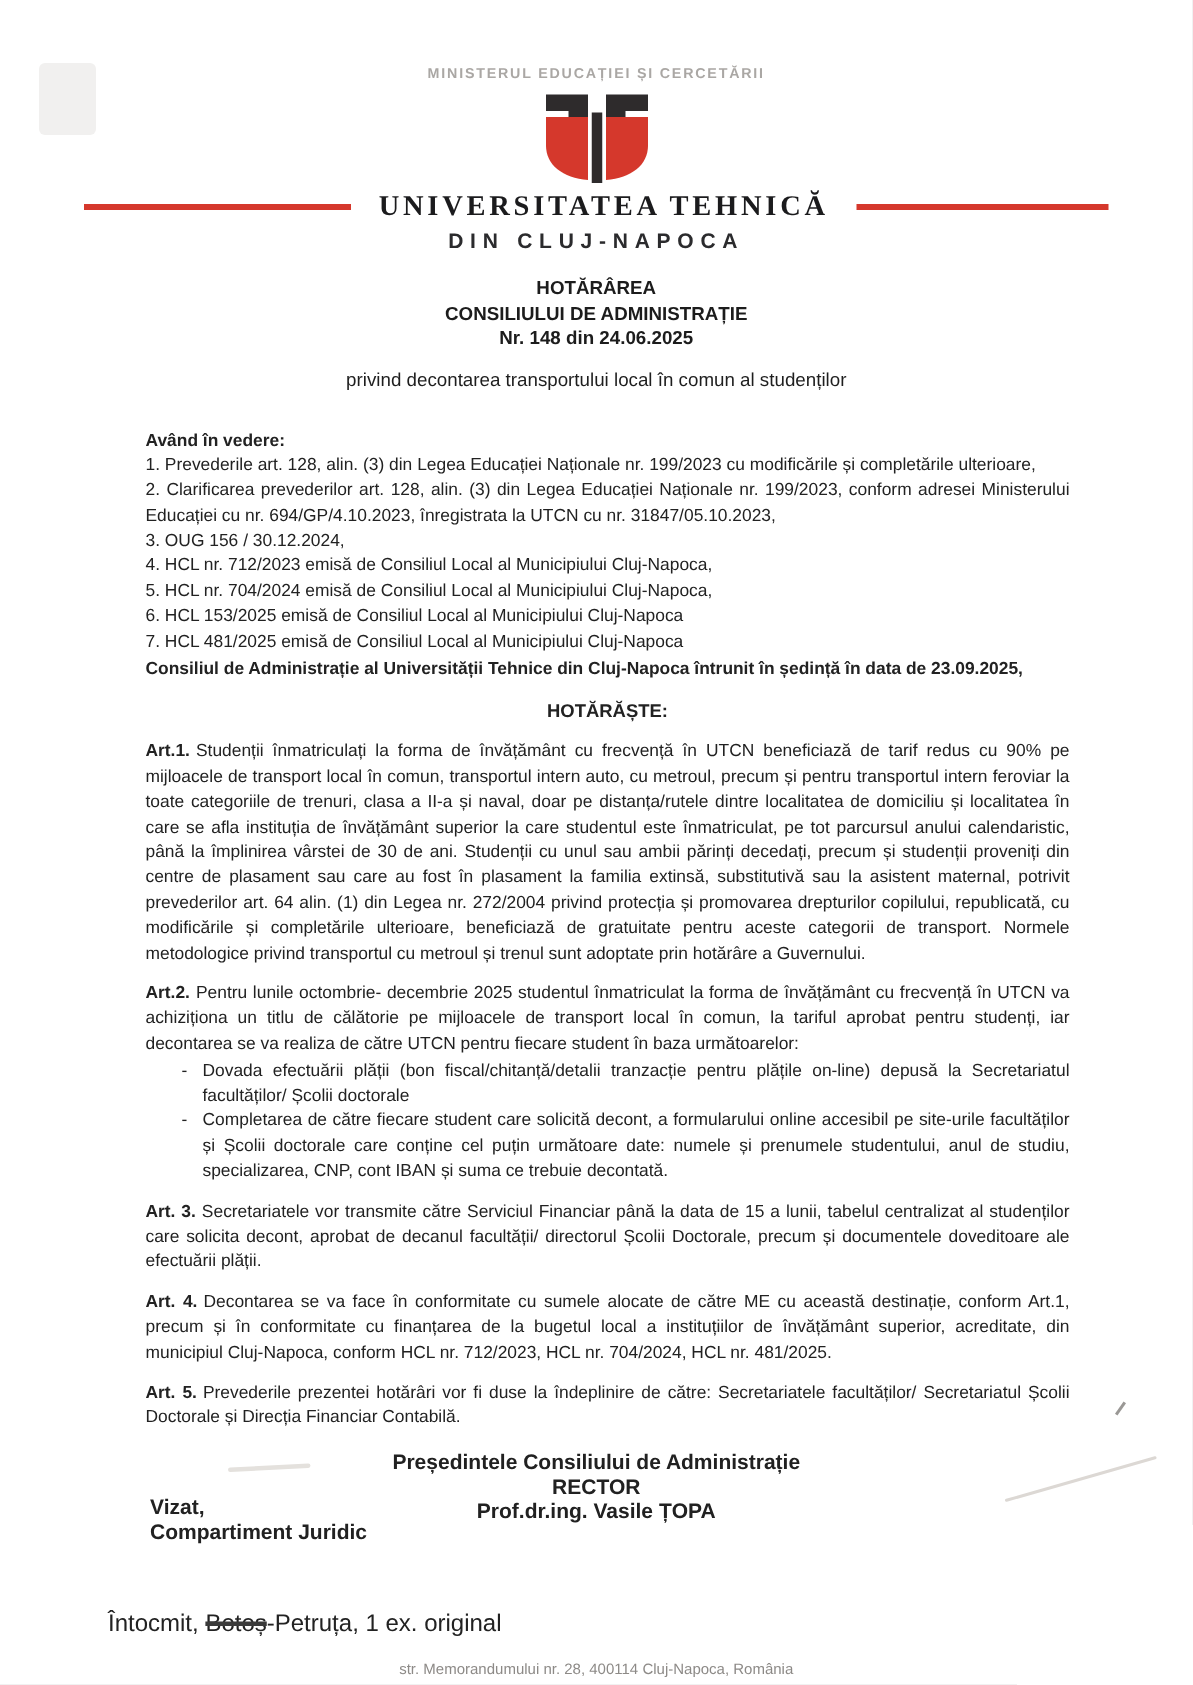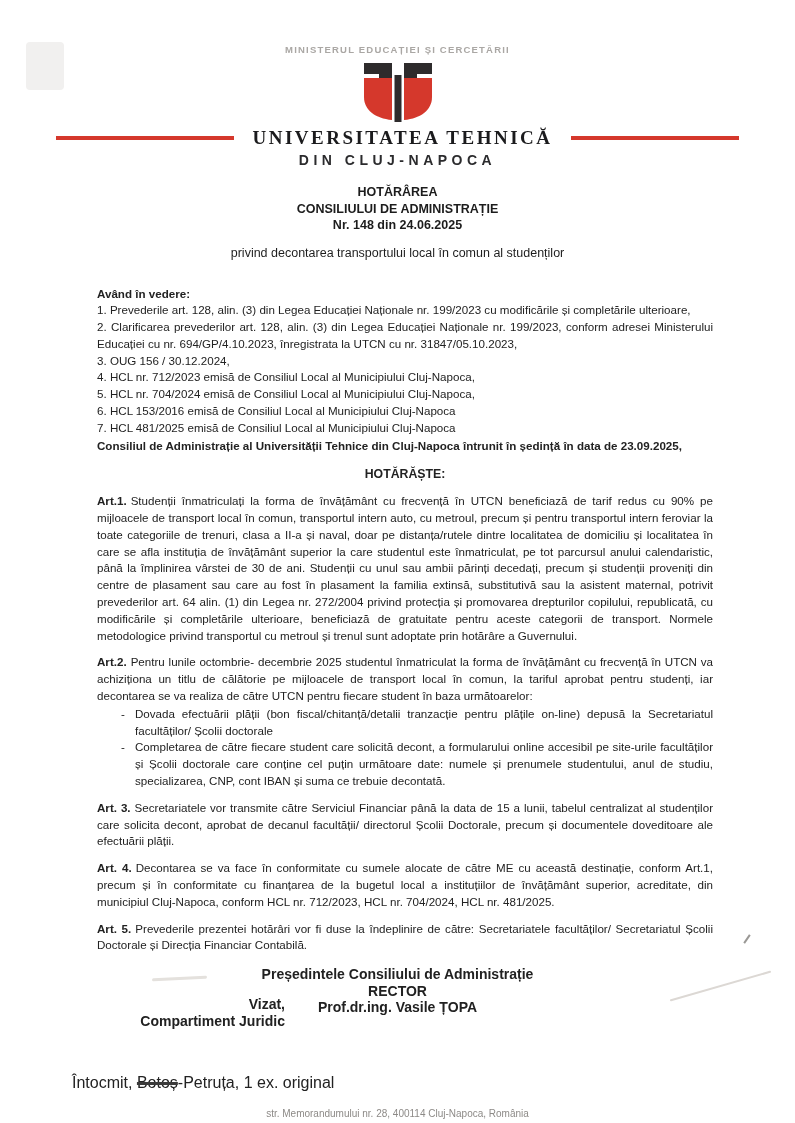--- a/index.html
+++ b/index.html
@@ -59,21 +59,21 @@
   .art-label{font-weight:bold;margin-right:4px;}
   .bullets{margin-top:1px;}
   .bullet{display:flex;padding-left:24px;}
   .bullet-marker{flex:0 0 14px;}
   .bullet-text{flex:1;text-align:justify;}
   
   .sign-area{position:relative;height:92px;margin-top:12px;font-weight:bold;
     font-size:14px;line-height:16.5px;}
   .sign-center{position:absolute;left:50%;transform:translateX(-50%);
     top:0;text-align:center;white-space:nowrap;}
-  .sign-left{position:absolute;left:100px;top:30px;width:185px;text-align:right;}
+  .sign-left{position:absolute;left:100px;top:30px;width:185px;text-align:left;}
   .sign-right{position:absolute;right:62px;top:14px;width:210px;text-align:center;}
   .prepared{margin:16px 0 0 72px;font-size:16px;color:#222;}
   .struck{text-decoration:line-through;text-decoration-thickness:3px;
     text-decoration-color:#3a3a3a;}
   
   .footer{margin-top:14px;color:#8d8a87;font-size:10px;line-height:15px;
     text-align:center;}
   
   .smudge-tl{position:absolute;left:26px;top:42px;width:38px;height:48px;
     background:#f1f0ef;border-radius:4px;}
@@ -118,21 +118,21 @@
   <div class="subject">privind decontarea transportului local în comun al studenților</div>
 
   <div class="body">
 
     <div class="preamble-heading">Având în vedere:</div>
     <div class="preamble-item">1. Prevederile art. 128, alin. (3) din Legea Educației Naționale nr. 199/2023 cu modificările și completările ulterioare,</div>
     <div class="preamble-item">2. Clarificarea prevederilor art. 128, alin. (3) din Legea Educației Naționale nr. 199/2023, conform adresei Ministerului Educației cu nr. 694/GP/4.10.2023, înregistrata la UTCN cu nr. 31847/05.10.2023,</div>
     <div class="preamble-item">3. OUG 156 / 30.12.2024,</div>
     <div class="preamble-item">4. HCL nr. 712/2023 emisă de Consiliul Local al Municipiului Cluj-Napoca,</div>
     <div class="preamble-item">5. HCL nr. 704/2024 emisă de Consiliul Local al Municipiului Cluj-Napoca,</div>
-    <div class="preamble-item">6. HCL 153/2016 emisă de Consiliul Local al Municipiului Cluj-Napoca</div>
+    <div class="preamble-item">6. HCL 153/2025 emisă de Consiliul Local al Municipiului Cluj-Napoca</div>
     <div class="preamble-item">7. HCL 481/2025 emisă de Consiliul Local al Municipiului Cluj-Napoca</div>
     <div class="preamble-closing">Consiliul de Administrație al Universității Tehnice din Cluj-Napoca întrunit în ședință în data de 23.09.2025,</div>
 
     <div class="decide-heading">HOTĂRĂȘTE:</div>
 
     <div class="article">
       <b class="art-label">Art.1.</b><span>Studenții înmatriculați la forma de învățământ cu frecvență în UTCN beneficiază de tarif redus cu 90% pe mijloacele de transport local în comun, transportul intern auto, cu metroul, precum și pentru transportul intern feroviar la toate categoriile de trenuri, clasa a II-a și naval, doar pe distanța/rutele dintre localitatea de domiciliu și localitatea în care se afla instituția de învățământ superior la care studentul este înmatriculat, pe tot parcursul anului calendaristic, până la împlinirea vârstei de 30 de ani. Studenții cu unul sau ambii părinți decedați, precum și studenții proveniți din centre de plasament sau care au fost în plasament la familia extinsă, substitutivă sau la asistent maternal, potrivit prevederilor art. 64 alin. (1) din Legea nr. 272/2004 privind protecția și promovarea drepturilor copilului, republicată, cu modificările și completările ulterioare, beneficiază de gratuitate pentru aceste categorii de transport. Normele metodologice privind transportul cu metroul și trenul sunt adoptate prin hotărâre a Guvernului.</span>
     </div>
 
     <div class="article">

